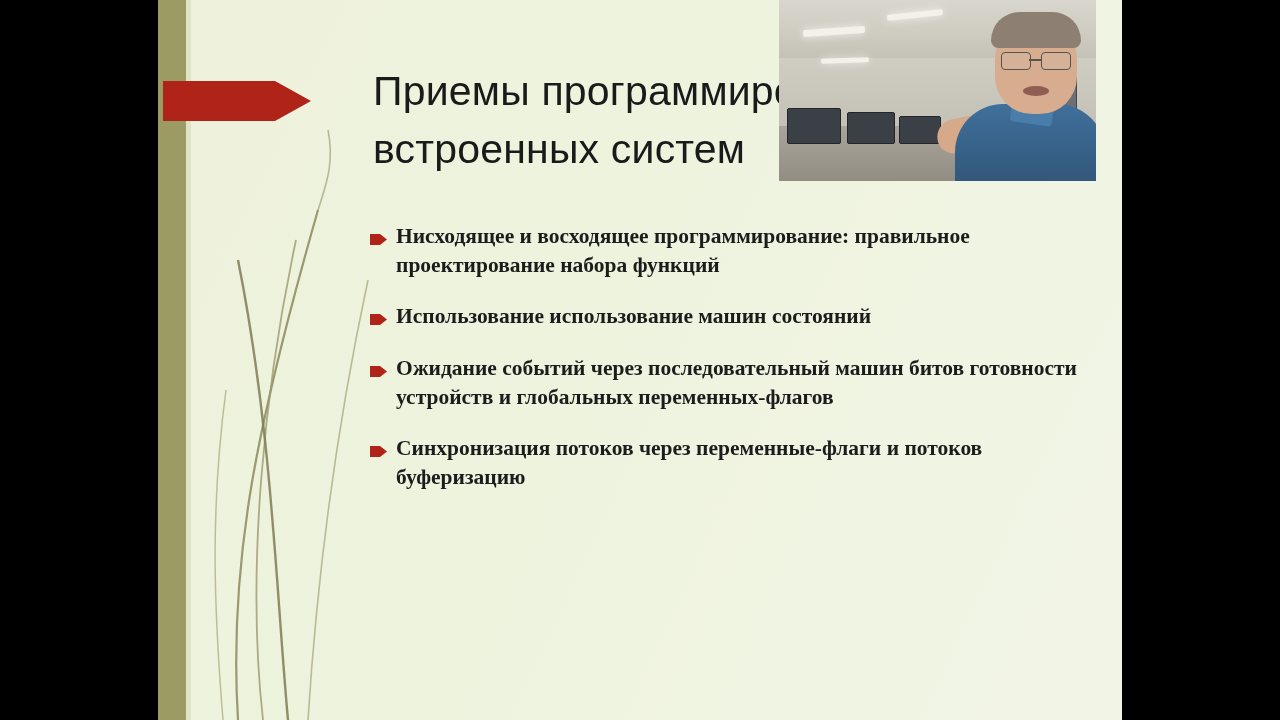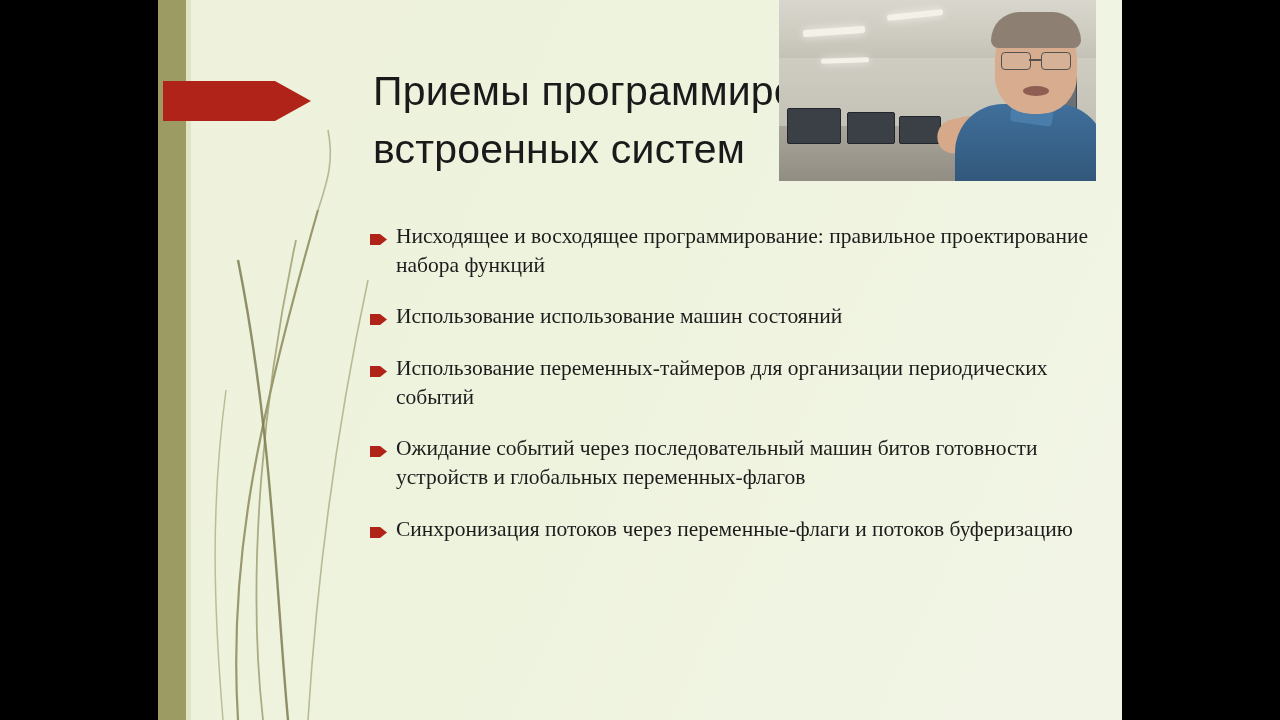--- a/index.html
+++ b/index.html
@@ -83,20 +83,21 @@
     position: absolute;
     left: 212px;
     top: 222px;
     width: 720px;
   }
   .bullet {
     position: relative;
     display: flex;
     align-items: flex-start;
     margin-bottom: 22px;
+    font-weight: bold;
   }
   .bullet-marker {
     flex: 0 0 auto;
     width: 26px;
     margin-top: 9px;
   }
   .bullet-text {
     font-family: "Liberation Serif", serif;
     font-size: 21.5px;
     line-height: 1.36;
@@ -281,28 +282,20 @@
 
       <div class="bullet">
         <div class="bullet-marker">
           <svg width="17" height="11" viewBox="0 0 17 11">
               <path d="M0 0 L10 0 L17 5.5 L10 11 L0 11 Z" fill="#b02318"></path>
             </svg>
         </div>
         <div class="bullet-text">Использование использование машин состояний</div>
       </div>
 
-      <div class="bullet">
-        <div class="bullet-marker">
-          <svg width="17" height="11" viewBox="0 0 17 11">
-              <path d="M0 0 L10 0 L17 5.5 L10 11 L0 11 Z" fill="#b02318"></path>
-            </svg>
-        </div>
-        <div class="bullet-text">Использование переменных-таймеров для организации периодических событий</div>
-      </div>
 
       <div class="bullet">
         <div class="bullet-marker">
           <svg width="17" height="11" viewBox="0 0 17 11">
               <path d="M0 0 L10 0 L17 5.5 L10 11 L0 11 Z" fill="#b02318"></path>
             </svg>
         </div>
         <div class="bullet-text">Ожидание событий через последовательный машин битов готовности устройств и глобальных переменных-флагов</div>
       </div>
 

